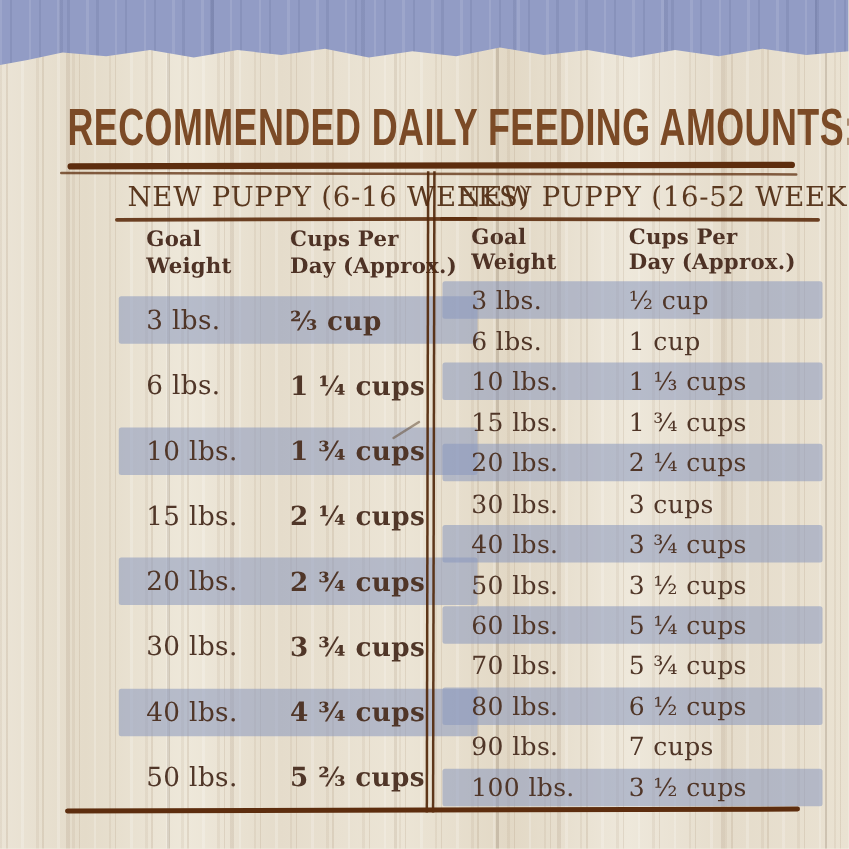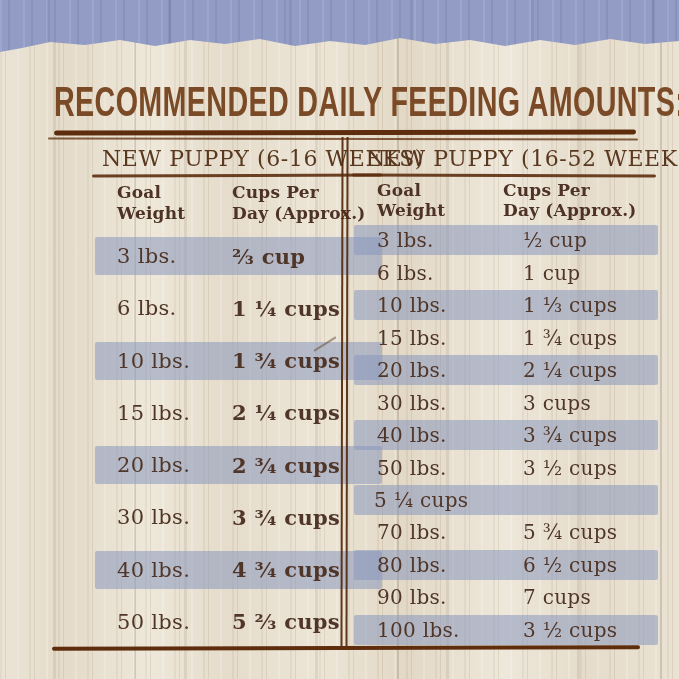--- a/index.html
+++ b/index.html
@@ -57,21 +57,21 @@
   .tbl-right .col-h.c2{left:149px;}
   .rows{position:absolute;left:0;display:flex;flex-direction:column;}
   .tbl-left .rows{top:92px;width:287px;height:418px;}
   .tbl-right .rows{top:86px;width:304px;height:422px;}
   .row{position:relative;flex:1;display:flex;align-items:center;color:#503628;letter-spacing:0.3px;}
   .tbl-left .row{font-size:21px;}
   .tbl-right .row{font-size:20px;}
   .row.hl::before{content:"";position:absolute;left:0;right:0;background:rgba(137,152,189,0.55);border-radius:2px;}
   .tbl-left .row.hl::before{top:7px;bottom:7px;}
   .tbl-right .row.hl::before{top:1px;bottom:1px;}
-  .row .w,.row .c{position:relative;z-index:1;margin-left:20px;}
+  .row .w,.row .c{position:relative;z-index:1;}
   .tbl-left .row .w{margin-left:22px;width:115px;}
   .tbl-left .row .c{margin-left:0;font-weight:bold;}
   .tbl-right .row .w{margin-left:23px;width:126px;}
   .scratch{position:absolute;left:312px;top:343px;width:26px;height:2px;background:rgba(104,82,60,0.55);transform:rotate(-32deg);border-radius:2px;}
 </style>
 </head>
 <body>
 
 <div class="stage">
 
@@ -171,20 +171,21 @@
         </div>
         <div class="row hl">
           <span class="w">40 lbs.</span>
           <span class="c">3 ¾ cups</span>
         </div>
         <div class="row">
           <span class="w">50 lbs.</span>
           <span class="c">3 ½ cups</span>
         </div>
         <div class="row hl">
+          <span class="w">60 lbs.</span>
           <span class="c">5 ¼ cups</span>
         </div>
         <div class="row">
           <span class="w">70 lbs.</span>
           <span class="c">5 ¾ cups</span>
         </div>
         <div class="row hl">
           <span class="w">80 lbs.</span>
           <span class="c">6 ½ cups</span>
         </div>

